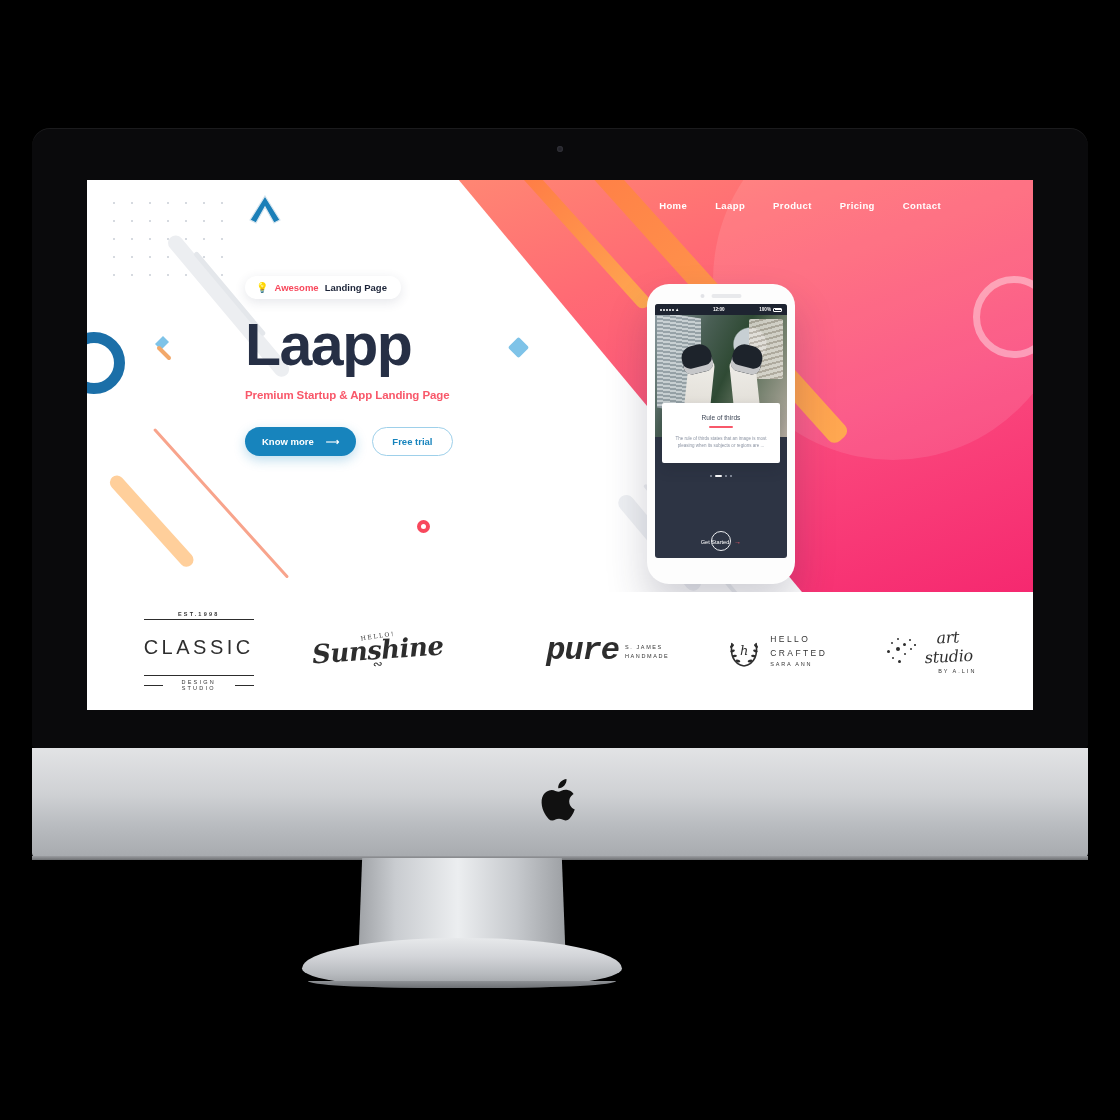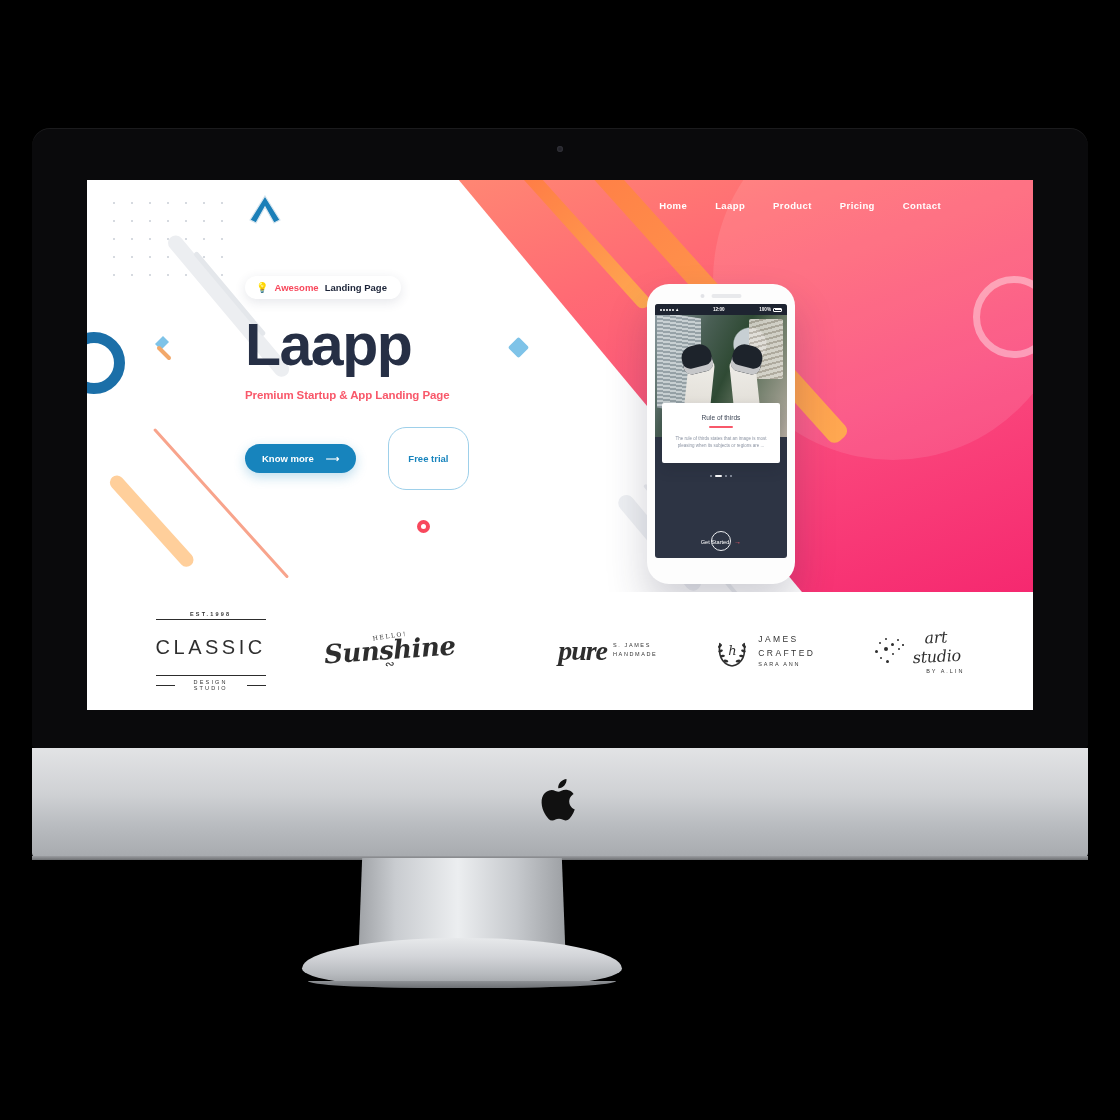--- a/index.html
+++ b/index.html
@@ -154,32 +154,32 @@
     color: #262f45; letter-spacing: -1.5px;
   }
   .hero-sub {
     margin-top: 14px; font-size: 11.5px; font-weight: 700; color: #f8586a;
     letter-spacing: -0.1px;
   }
   .hero-text {
     margin-top: 14px; font-size: 11px; line-height: 1.75; color: #555f6e;
     width: 292px;
   }
-  .hero-btns { margin-top: 26px; display: flex; align-items: center; gap: 32px; }
+  .hero-btns { margin-top: 26px; display: flex; align-items: flex-start; gap: 16px; }
   .btn-primary {
     display: inline-flex; align-items: center; gap: 12px;
     background: #1784bd; color: #fff; border: none; border-radius: 18px;
     padding: 9px 17px; font-size: 9.5px; font-weight: 700; cursor: pointer;
     font-family: inherit;
     box-shadow: 0 4px 12px rgba(23,132,189,0.28);
   }
   .btn-ghost {
     display: inline-flex; align-items: center; justify-content: center;
     background: #fff; color: #1784bd; border: 1px solid #9ed0ea; border-radius: 18px;
-    padding: 25px 19px; font-size: 9.5px; font-weight: 700; cursor: pointer;
+    padding: 8px 19px; font-size: 9.5px; font-weight: 700; cursor: pointer;
     font-family: inherit;
   }
 
   
   .phone {
     position: absolute; left: 560px; top: 104px; width: 148px; height: 300px;
     background: #fdfdfd; border-radius: 22px; z-index: 5;
     box-shadow: 0 22px 40px rgba(40,40,70,0.22);
     padding: 20px 8px 26px 8px;
   }
@@ -281,21 +281,21 @@
     margin-bottom: -4px; font-family: "DejaVu Serif", serif;
   }
   .lg-sunshine .word {
     font-family: "DejaVu Serif", serif; font-style: italic; font-size: 26px;
     font-weight: 700; letter-spacing: -0.5px; transform: rotate(-4deg);
   }
   .lg-sunshine .swash { font-size: 12px; margin-top: -8px; transform: rotate(-4deg); }
 
   .lg-pure { display: flex; align-items: flex-end; gap: 6px; }
   .lg-pure .word {
-    font-family: Liberation Serif, serif; font-style: italic; font-size: 28px;
+    font-family: Liberation Mono, monospace; font-style: italic; font-size: 32px;
     font-weight: 700; letter-spacing: -1px; line-height: 0.9; margin-left: 45px;
   }
   .lg-pure .meta { font-size: 5.5px; letter-spacing: 1.6px; line-height: 1.7; text-align: left; padding-bottom: 4px; }
 
   .lg-hand { display: flex; align-items: center; gap: 9px; }
   .lg-hand .wreath {
     position: relative; width: 34px; height: 34px; display: flex;
     align-items: center; justify-content: center;
   }
   .lg-hand .wreath .mono { font-family: "DejaVu Serif", serif; font-style: italic; font-size: 13px; }
@@ -461,21 +461,21 @@
                   <ellipse cx="11" cy="27" rx="2.4" ry="1.2" transform="rotate(15 11 27)"></ellipse>
                   <ellipse cx="29" cy="12" rx="2.4" ry="1.2" transform="rotate(40 29 12)"></ellipse>
                   <ellipse cx="28.4" cy="17" rx="2.4" ry="1.2" transform="rotate(20 28.4 17)"></ellipse>
                   <ellipse cx="26.5" cy="22" rx="2.4" ry="1.2" transform="rotate(5 26.5 22)"></ellipse>
                   <ellipse cx="23" cy="27" rx="2.4" ry="1.2" transform="rotate(-15 23 27)"></ellipse>
                 </g>
               </svg>
               <span class="mono">h</span>
             </div>
             <div class="txt">
-              <div>JAMES</div>
+              <div>HELLO</div>
               <div>CRAFTED</div>
               <div class="small">SARA ANN</div>
             </div>
           </div>
 
           <div class="logo-item lg-art">
             <div class="dots">
               <i style="left:2px;top:14px;width:3px;height:3px"></i>
               <i style="left:6px;top:6px;width:2px;height:2px"></i>
               <i style="left:7px;top:21px;width:2px;height:2px"></i>

